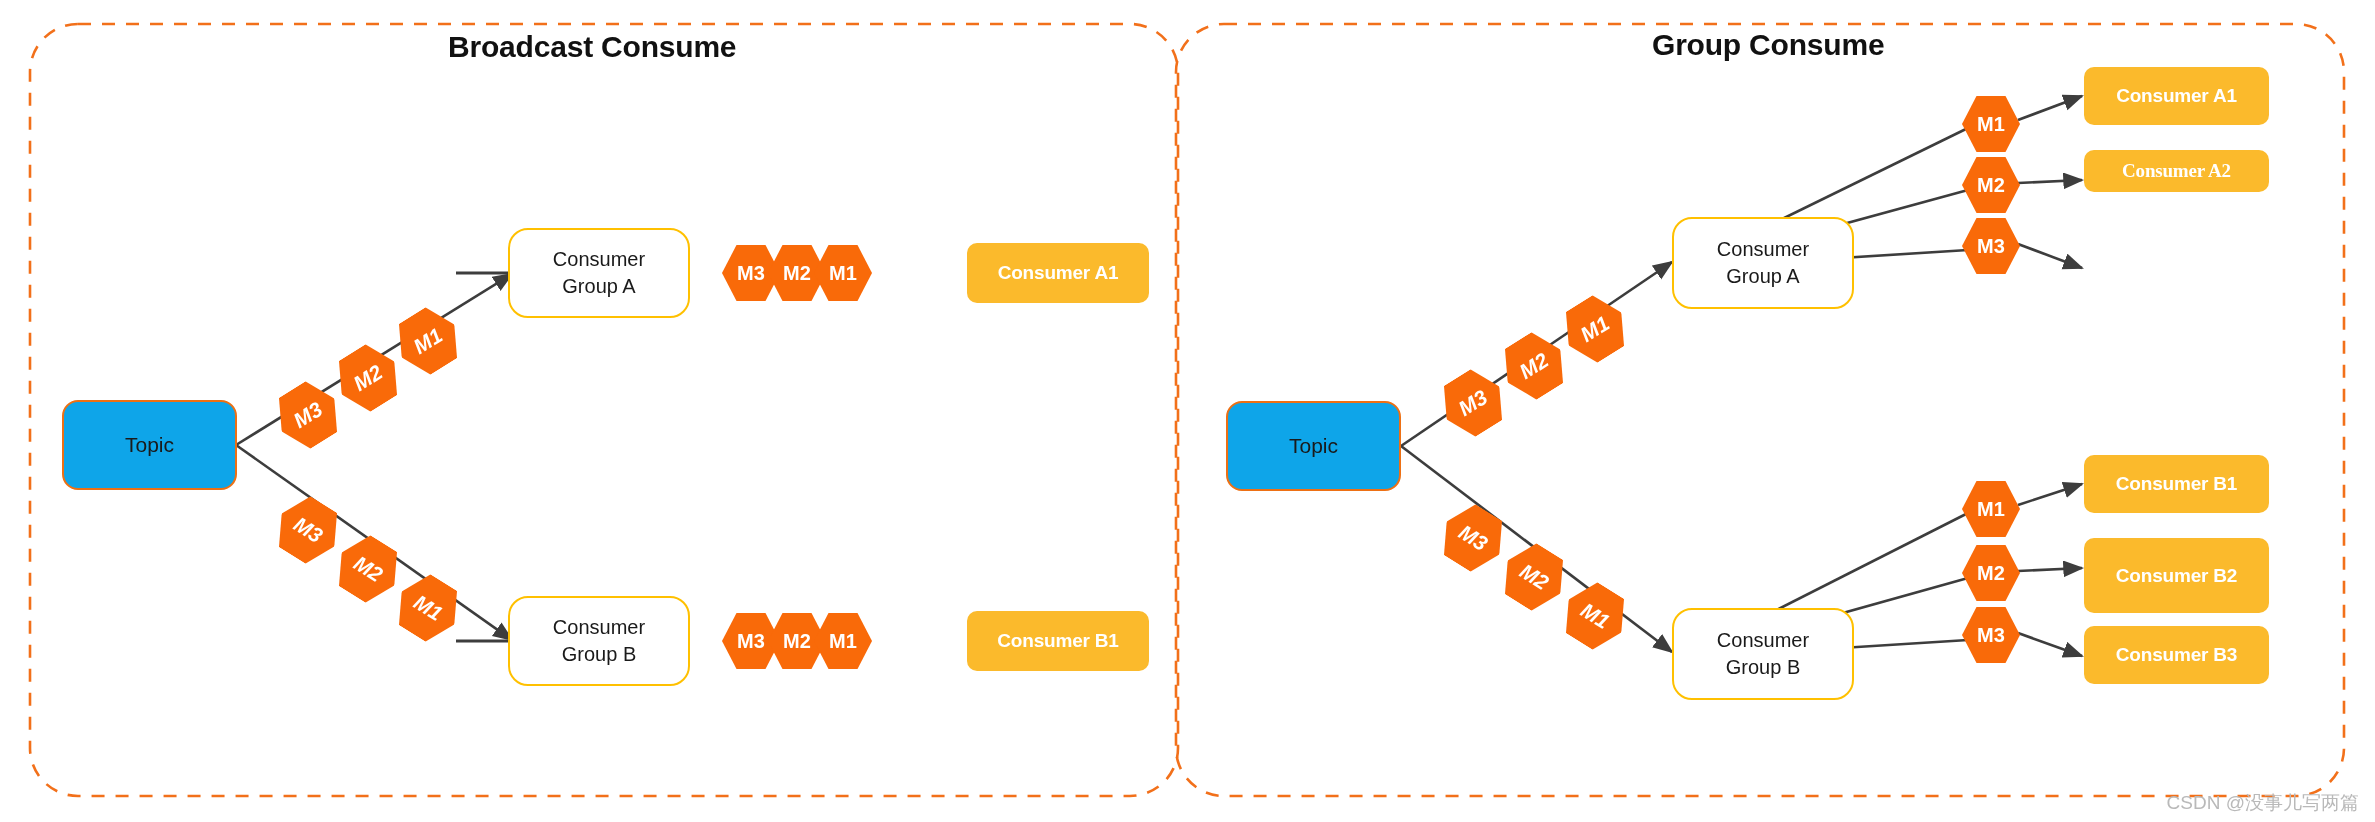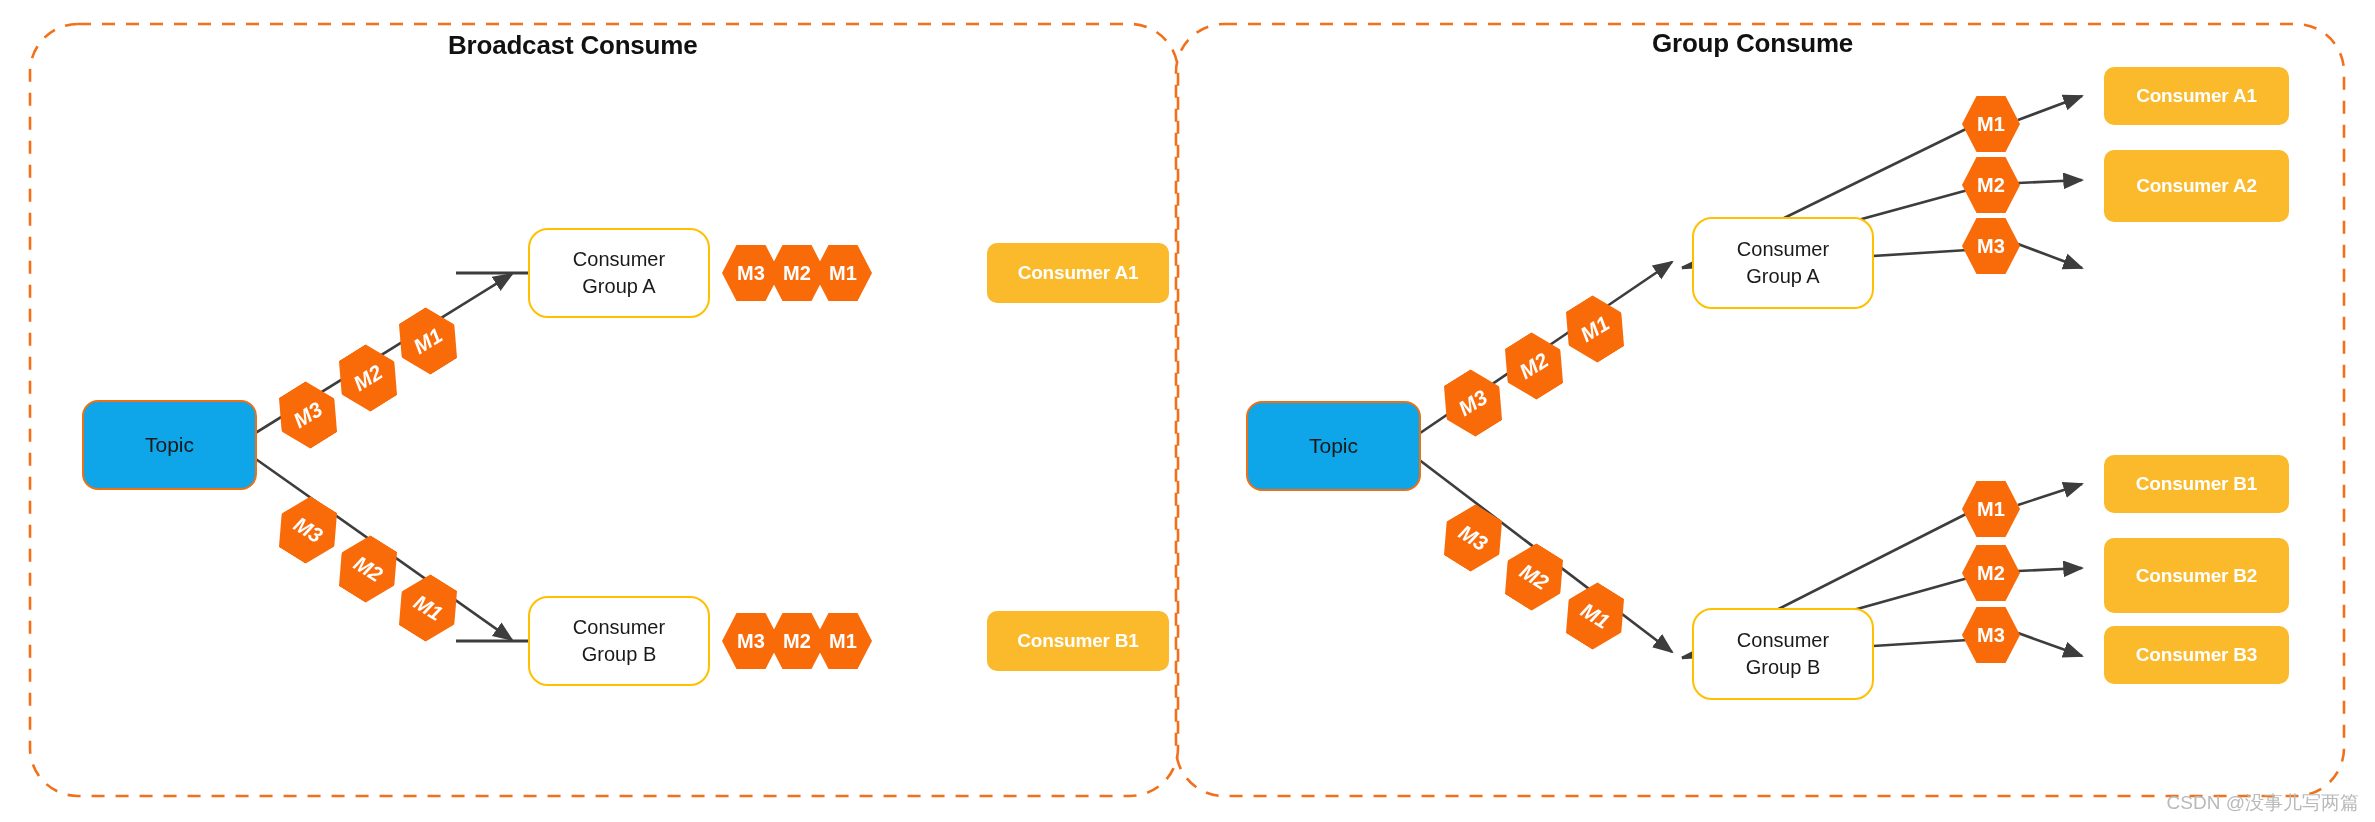--- a/index.html
+++ b/index.html
@@ -3,36 +3,35 @@
 <meta charset="utf-8">
 <style>
   html,body{margin:0;padding:0;background:#ffffff;}
   body{font-family:"Liberation Sans",sans-serif;}
   #stage{position:relative;width:2375px;height:822px;background:#ffffff;overflow:hidden;}
   #svgroot{position:absolute;left:0;top:0;width:2375px;height:822px;}
 
   .panel-title{
     position:absolute;
     font-family:"Liberation Sans",sans-serif;
-    font-size:26px;
+    font-size:30px;
     font-weight:600;
     color:#111111;
     white-space:nowrap;
     letter-spacing:-0.2px;
   }
 
   .node{
     position:absolute;
     box-sizing:border-box;
     display:flex;
     align-items:center;
     justify-content:center;
     text-align:center;
     font-family:"Liberation Sans",sans-serif;
-    margin-left:20px;
   }
 
   .topic-box{
     background:#0ea5e9;
     border:2.5px solid #ED7014;
     border-radius:16px;
     color:#1a1a1a;
     font-size:21px;
   }
 
@@ -221,21 +220,21 @@
     <span>M1</span>
   </div>
   <div class="hexrow" style="left:1962px;top:157px;">
     <span>M2</span>
   </div>
   <div class="hexrow" style="left:1962px;top:218px;">
     <span>M3</span>
   </div>
 
   <div class="node consumer-box" style="left:2084px;top:67px;width:185px;height:58px;">Consumer A1</div>
-  <div class="node consumer-box" style="left:2084px;top:150px;width:185px;height:72px;">Consumer A2</div>
+  <div class="node consumer-box" style="left:2084px;top:150px;width:185px;height:42px;font-family:Liberation Serif, serif;">Consumer A2</div>
 
   <div class="node group-box" style="left:1672px;top:608px;width:182px;height:92px;flex-direction:column;">
     <span>Consumer</span>
     <span>Group B</span>
   </div>
 
   <div class="hexrow" style="left:1962px;top:481px;">
     <span>M1</span>
   </div>
   <div class="hexrow" style="left:1962px;top:545px;">

